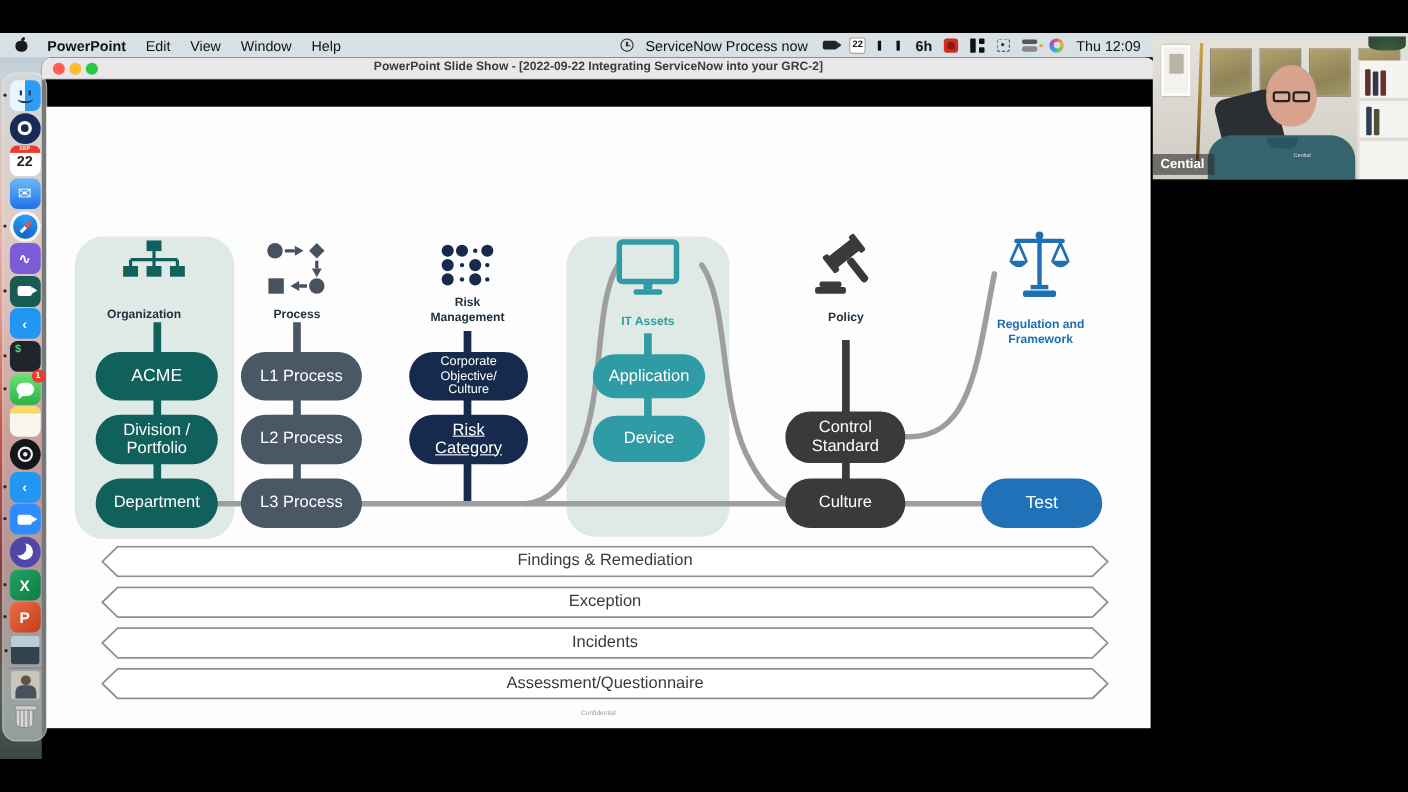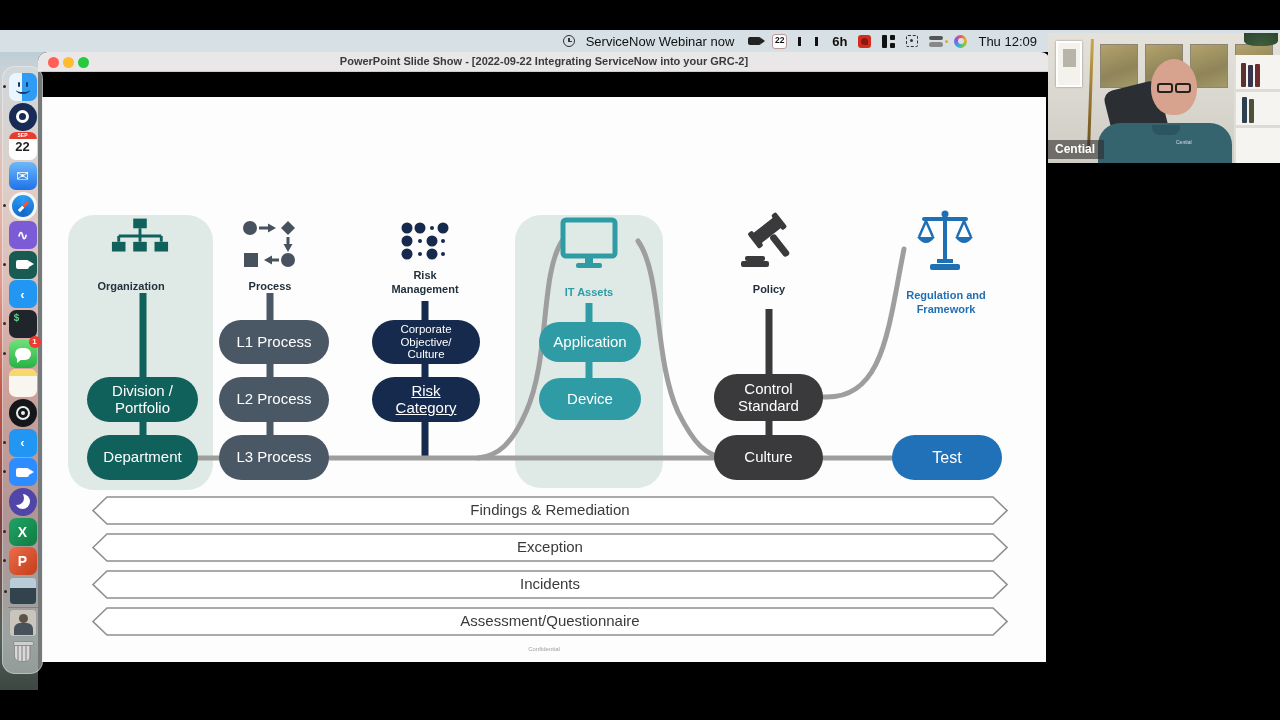--- a/index.html
+++ b/index.html
@@ -154,26 +154,37 @@
     font-size:12px;font-weight:bold;padding:2px 9px 3px 7px;}
 </style>
 </head>
 <body>
 
 <div id="stage">
 
   <div class="wallpaper"></div>
 
   <div class="menubar">
+    <div class="mb-left">
+      <span class="apple">
+          <i></i>
+          <b></b>
+        </span>
+      <span class="mb-app">PowerPoint</span>
+      <span>Edit</span>
+      <span>View</span>
+      <span>Window</span>
+      <span>Help</span>
+    </div>
     <div class="mb-right">
       <span class="st-clock">
           <i></i>
           <b></b>
         </span>
-      <span>ServiceNow Webinar now</span>
+      <span>ServiceNow Process now</span>
       <span class="st-cam"></span>
       <span class="st-cal">
           <span class="cm"></span>
           <span class="cd">22</span>
         </span>
       <span class="st-pause">
           <i></i>
           <i></i>
           <span>6h</span>
         </span>
@@ -288,20 +299,21 @@
         </g>
       </svg>
 
       <div class="col-label" style="left:26px;top:183px;width:126px">Organization</div>
       <div class="col-label" style="left:178px;top:183px;width:100px">Process</div>
       <div class="col-label" style="left:338px;top:172px;width:90px">Risk Management</div>
       <div class="col-label" style="left:473px;top:189px;width:148px;color:#2e9ca4">IT Assets</div>
       <div class="col-label" style="left:677px;top:186px;width:100px">Policy</div>
       <div class="col-label" style="left:848px;top:192px;width:112px;color:#1f6fb5">Regulation and Framework</div>
 
+      <div class="pill orgc r1" style="font-size:16px">ACME</div>
       <div class="pill orgc r2">Division / Portfolio</div>
       <div class="pill orgc r3">Department</div>
 
       <div class="pill proc r1">L1 Process</div>
       <div class="pill proc r2">L2 Process</div>
       <div class="pill proc r3">L3 Process</div>
 
       <div class="pill risk r1 small">Corporate Objective/ Culture</div>
       <div class="pill risk r2 wrap2">Risk Category</div>
 

